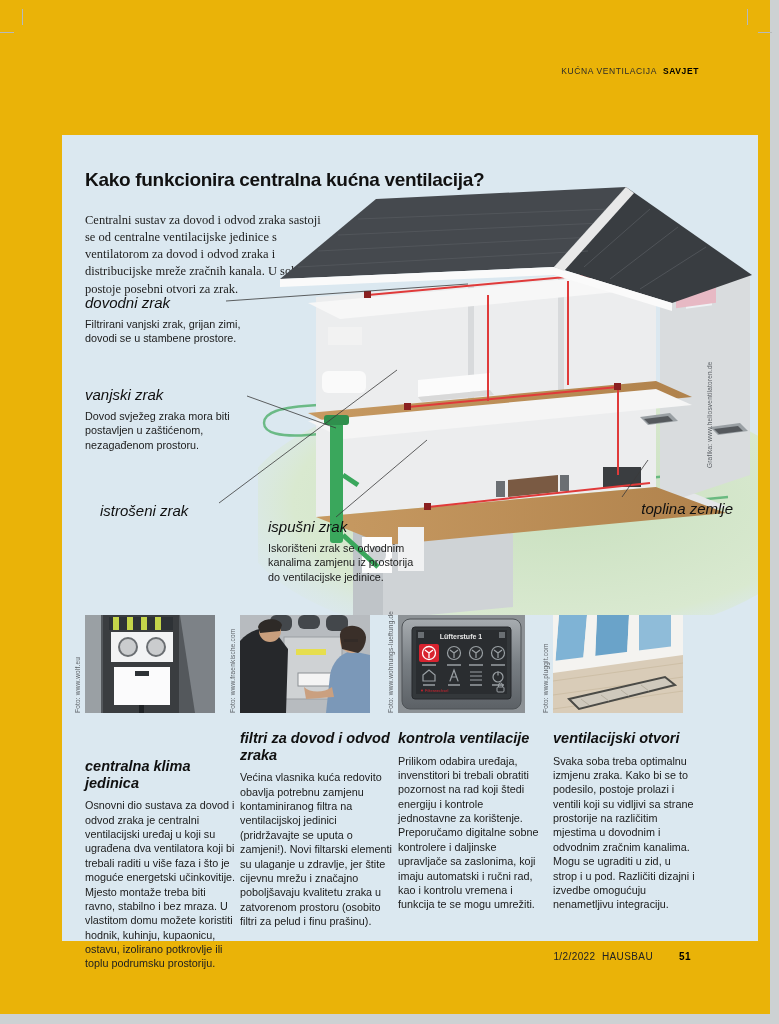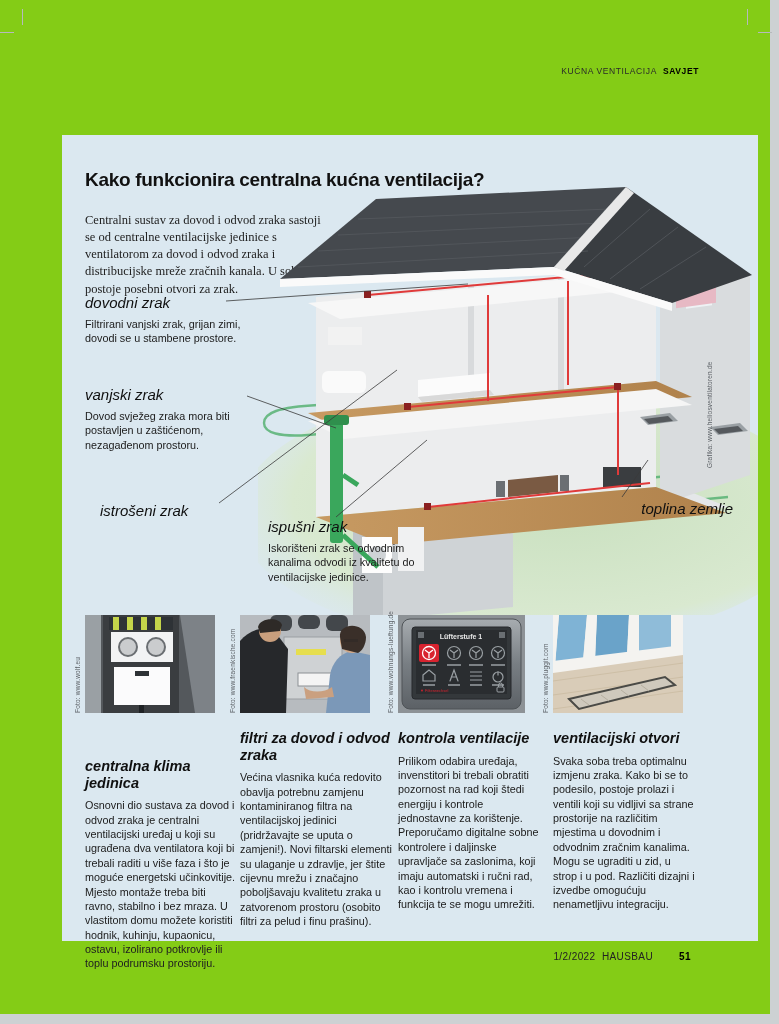--- a/index.html
+++ b/index.html
@@ -1,16 +1,16 @@
 <!DOCTYPE html>
 <html><head>
 <meta charset="utf-8">
 <style>
   html,body{margin:0;padding:0;background:#9aa0a4;}
-  .page{position:relative;width:779px;height:1024px;background:#84cc16;overflow:hidden;
+  .page{position:relative;width:779px;height:1024px;background:#eab308;overflow:hidden;
         font-family:"Liberation Sans",sans-serif;color:#1c1c1c;}
   .scan-edge-r{position:absolute;right:0;top:0;width:9px;height:1024px;background:#cdd1d3;}
   .scan-edge-b{position:absolute;left:0;bottom:0;width:779px;height:10px;background:#cdd1d3;}
   .cropmark{position:absolute;background:#b6babc;}
 
   .kicker{position:absolute;top:66px;right:80px;font-size:8.5px;letter-spacing:.6px;color:#2a2a2a;}
   .kicker b{margin-left:6px;color:#000;}
 
   .bluebox{position:absolute;left:62px;top:135px;width:696px;height:806px;background:#dbe8f0;}
 
@@ -174,21 +174,21 @@
   </div>
   <div class="callout" style="left:85px;top:386px;width:185px;">
     <h3>vanjski zrak</h3>
     <p>Dovod svježeg zraka mora biti postavljen u zaštićenom, nezagađenom prostoru.</p>
   </div>
   <div class="callout" style="left:100px;top:502px;width:165px;">
     <h3>istrošeni zrak</h3>
   </div>
   <div class="callout" style="left:268px;top:518px;width:150px;">
     <h3>ispušni zrak</h3>
-    <p>Iskorišteni zrak se odvodnim kanalima odvodi iz kvalitetu do ventilacijske jedinice.</p>
+    <p>Iskorišteni zrak se odvodnim kanalima zamjenu iz prostorija do ventilacijske jedinice.</p>
   </div>
   <div class="callout" style="left:553px;top:500px;width:180px;text-align:right;">
     <h3>toplina zemlje</h3>
   </div>
 
   <div class="vcredit" style="left:74px;top:615px;height:98px;display:flex;align-items:flex-end;">Foto: www.wolf.eu</div>
   <div class="vcredit" style="left:229px;top:615px;height:98px;display:flex;align-items:flex-end;">Foto: www.fraenkische.com</div>
   <div class="vcredit" style="left:387px;top:600px;height:113px;display:flex;align-items:flex-end;">Foto: www.wohnungs-lueftung.de</div>
   <div class="vcredit" style="left:542px;top:615px;height:98px;display:flex;align-items:flex-end;">Foto: www.pluggit.com</div>
 

